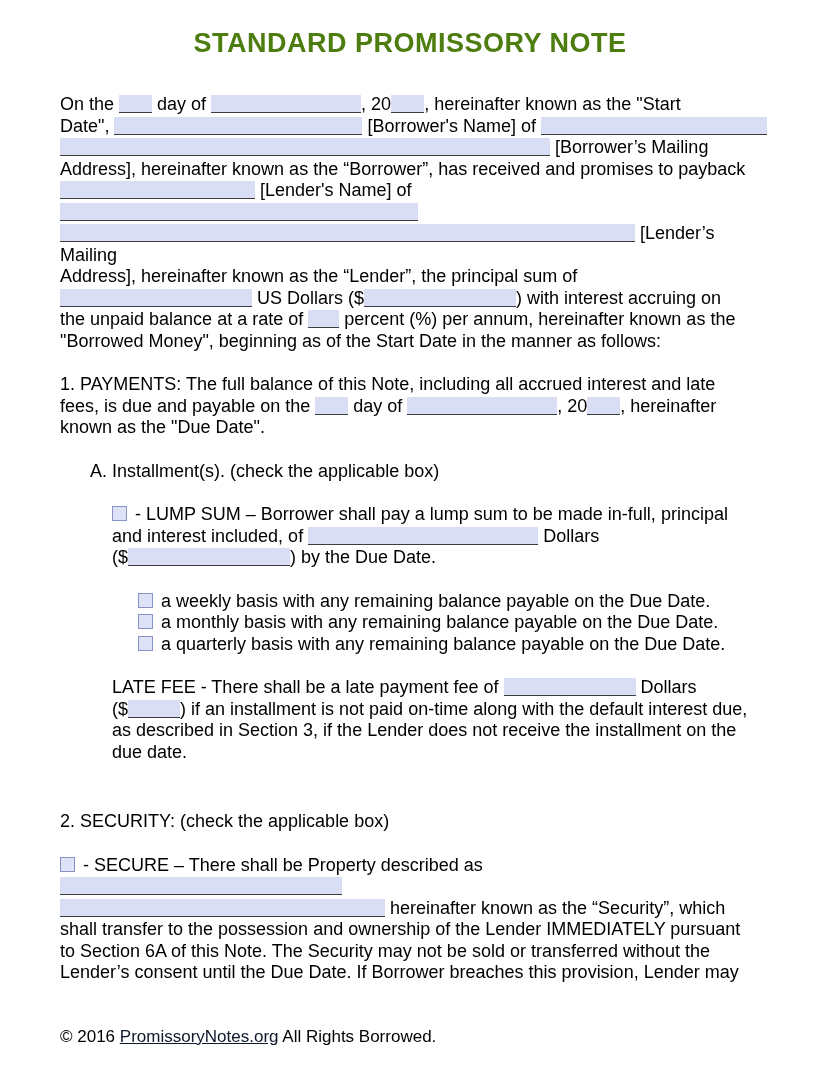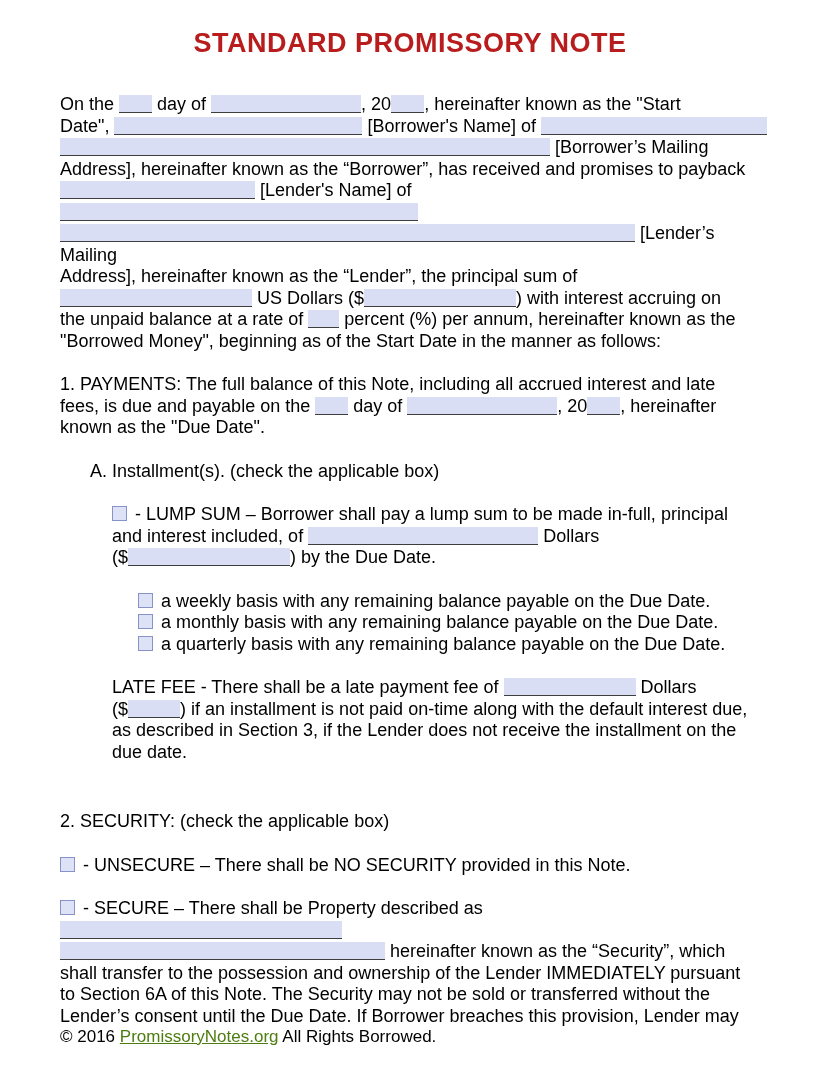--- a/index.html
+++ b/index.html
@@ -4,50 +4,49 @@
 <style>
   html,body{margin:0;padding:0;background:#ffffff;}
   body{
     width:820px;min-height:1068px;position:relative;
     font-family:"Liberation Sans","DejaVu Sans",sans-serif;
     color:#000;
   }
   .page-title{
     padding-top:26px;margin:0 0 34px 0;
     text-align:center;font-size:27px;font-weight:bold;
-    letter-spacing:.5px;line-height:34px;color:#b91c1c;
+    letter-spacing:.5px;line-height:34px;color:#4d7c0f;
   }
   #doc{margin-left:60px;width:708px;font-size:18px;line-height:21.5px;}
   .para{margin:0 0 22px 0;}
   .b{font-weight:normal;}
   .field{
     display:inline-block;height:17px;vertical-align:-3px;
     background:#d9def4;border-bottom:1.5px solid #3d3d3d;
   }
   .checkbox{
     display:inline-block;width:13px;height:13px;vertical-align:-1px;
     background:#dde2f7;border:1px solid #8793c8;margin-right:3px;
   }
   .footer{
     position:absolute;left:60px;top:1026px;font-size:17px;line-height:22px;
   }
-  .footer a{color:#4d7c0f;text-decoration:underline;cursor:pointer;margin-top:24px;}
+  .footer a{color:#0f172a;text-decoration:underline;cursor:pointer;margin-top:24px;}
 </style>
 </head>
 <body>
 
 <div class="page-title">STANDARD PROMISSORY NOTE</div>
 
 <div id="doc">
     <div class="para" style="margin-left: 0px;"><span>On the </span><span class="field" style="width: 33px;"></span><span> day of </span><span class="field" style="width: 150px;"></span><span>, 20</span><span class="field" style="width: 33px;"></span><span>, hereinafter known as the "Start</span><br><span>Date", </span><span class="field" style="width: 248px;"></span><span> [Borrower's Name] of </span><span class="field" style="width: 226px;"></span><br><span class="field" style="width: 490px;"></span><span> [Borrower’s Mailing</span><br><span>Address], hereinafter known as the “Borrower”, has received and promises to payback</span><br><span class="field" style="width: 195px;"></span><span> [Lender's Name] of </span><span class="field" style="width: 358px;"></span><br><span class="field" style="width: 575px;"></span><span> [Lender’s Mailing</span><br><span>Address], hereinafter known as the “Lender”, the principal sum of</span><br><span class="field" style="width: 192px;"></span><span> US Dollars ($</span><span class="field" style="width: 152px;"></span><span>) with interest accruing on</span><br><span>the unpaid balance at a rate of </span><span class="field" style="width: 31px;"></span><span> percent (%) per annum, hereinafter known as the</span><br><span>"Borrowed Money", beginning as of the Start Date in the manner as follows:</span></div>
     <div class="para" style="margin-left: 0px;"><span class="b">1. PAYMENTS</span><span>: The full balance of this Note, including all accrued interest and late</span><br><span>fees, is due and payable on the </span><span class="field" style="width: 33px;"></span><span> day of </span><span class="field" style="width: 150px;"></span><span>, 20</span><span class="field" style="width: 33px;"></span><span>, hereinafter</span><br><span>known as the "Due Date".</span></div>
     <div class="para" style="margin-left: 30px;"><span>A. </span><span class="b">Installment(s)</span><span>. (check the applicable box)</span></div>
     <div class="para" style="margin-left: 52px;"><span class="checkbox"></span><span> - </span><span class="b">LUMP SUM</span><span> – Borrower shall pay a lump sum to be made in-full, principal</span><br><span>and interest included, of </span><span class="field" style="width: 230px;"></span><span> Dollars</span><br><span>($</span><span class="field" style="width: 162px;"></span><span>) by the Due Date.</span></div>
     <div class="para" style="margin-left: 78px;"><span class="checkbox"></span><span> a </span><span class="b">weekly</span><span> basis with any remaining balance payable on the Due Date.</span><br><span class="checkbox"></span><span> a </span><span class="b">monthly</span><span> basis with any remaining balance payable on the Due Date.</span><br><span class="checkbox"></span><span> a </span><span class="b">quarterly</span><span> basis with any remaining balance payable on the Due Date.</span></div>
     <div class="para" style="margin-left: 52px;"><span class="b">LATE FEE</span><span> - There shall be a late payment fee of </span><span class="field" style="width: 132px;"></span><span> Dollars</span><br><span>($</span><span class="field" style="width: 52px;"></span><span>) if an installment is not paid on-time along with the default interest due,</span><br><span>as described in Section 3, if the Lender does not receive the installment on the</span><br><span>due date.</span></div>
     <div class="para" style="margin-left: 0px; margin-top: 48px;"><span class="b">2. SECURITY</span><span>: (check the applicable box)</span></div>
-    <div class="para" style="margin-left: 0px;"><span class="checkbox"></span><span> - </span><span class="b">UNSECURE</span><span> – There shall be NO SECURITY provided in this Note.</span></div>
     <div class="para" style="margin-left: 0px;"><span class="checkbox"></span><span> - </span><span class="b">SECURE</span><span> – There shall be Property described as </span><span class="field" style="width: 282px;"></span><br><span class="field" style="width: 325px;"></span><span> hereinafter known as the “Security”, which</span><br><span>shall transfer to the possession and ownership of the Lender IMMEDIATELY pursuant</span><br><span>to Section 6A of this Note. The Security may not be sold or transferred without the</span><br><span>Lender’s consent until the Due Date. If Borrower breaches this provision, Lender may</span></div>
   </div>
 
 <div class="footer">
   <span>© 2016 </span><a>PromissoryNotes.org</a><span> All Rights Borrowed.</span>
 </div>
 
 </body></html>

